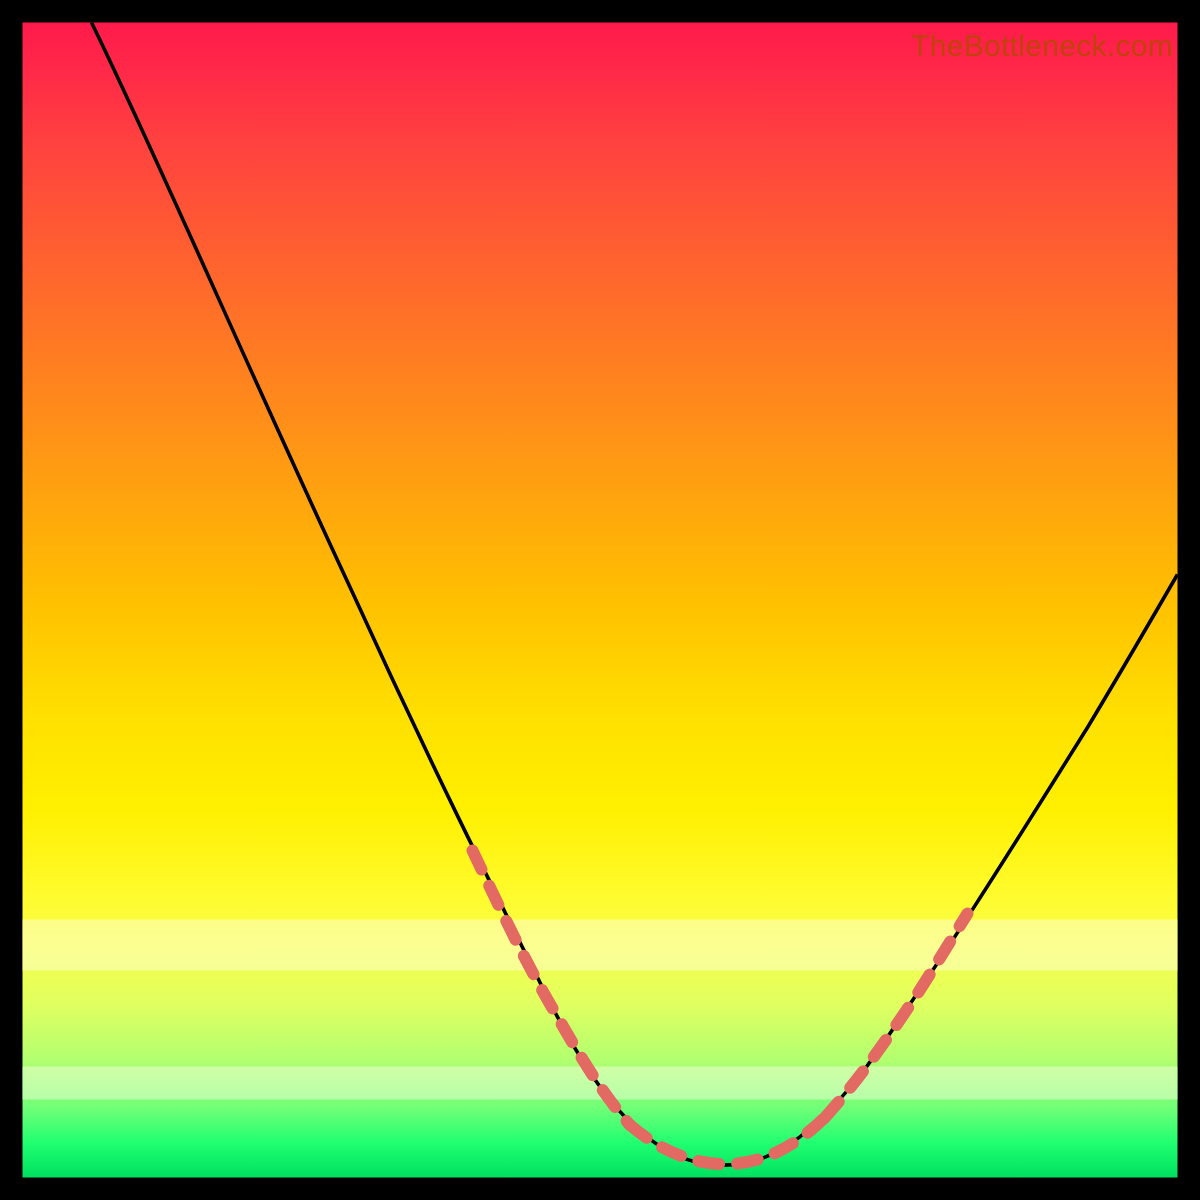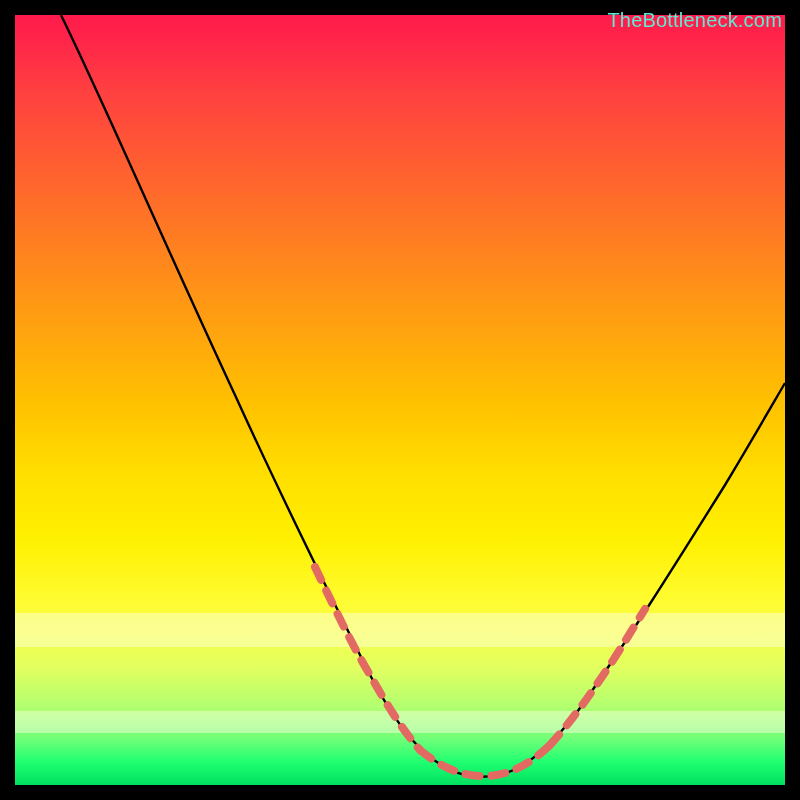--- a/index.html
+++ b/index.html
@@ -45,23 +45,23 @@
     );
   }
   .pale-band {
     position: absolute;
     left: 0;
     width: 770px;
     background: rgba(255,255,230,0.45);
   }
   .watermark {
     position: absolute;
-    top: 9px;
+    top: 20px;
     right: 18px;
-    color: #5eead4;
+    color: #c2410c;
     font-size: 20px;
     letter-spacing: 0.2px;
     font-weight: 400;
     user-select: none;
   }
   svg.curve {
     position: absolute;
     left: 0;
     top: 0;
     width: 770px;

